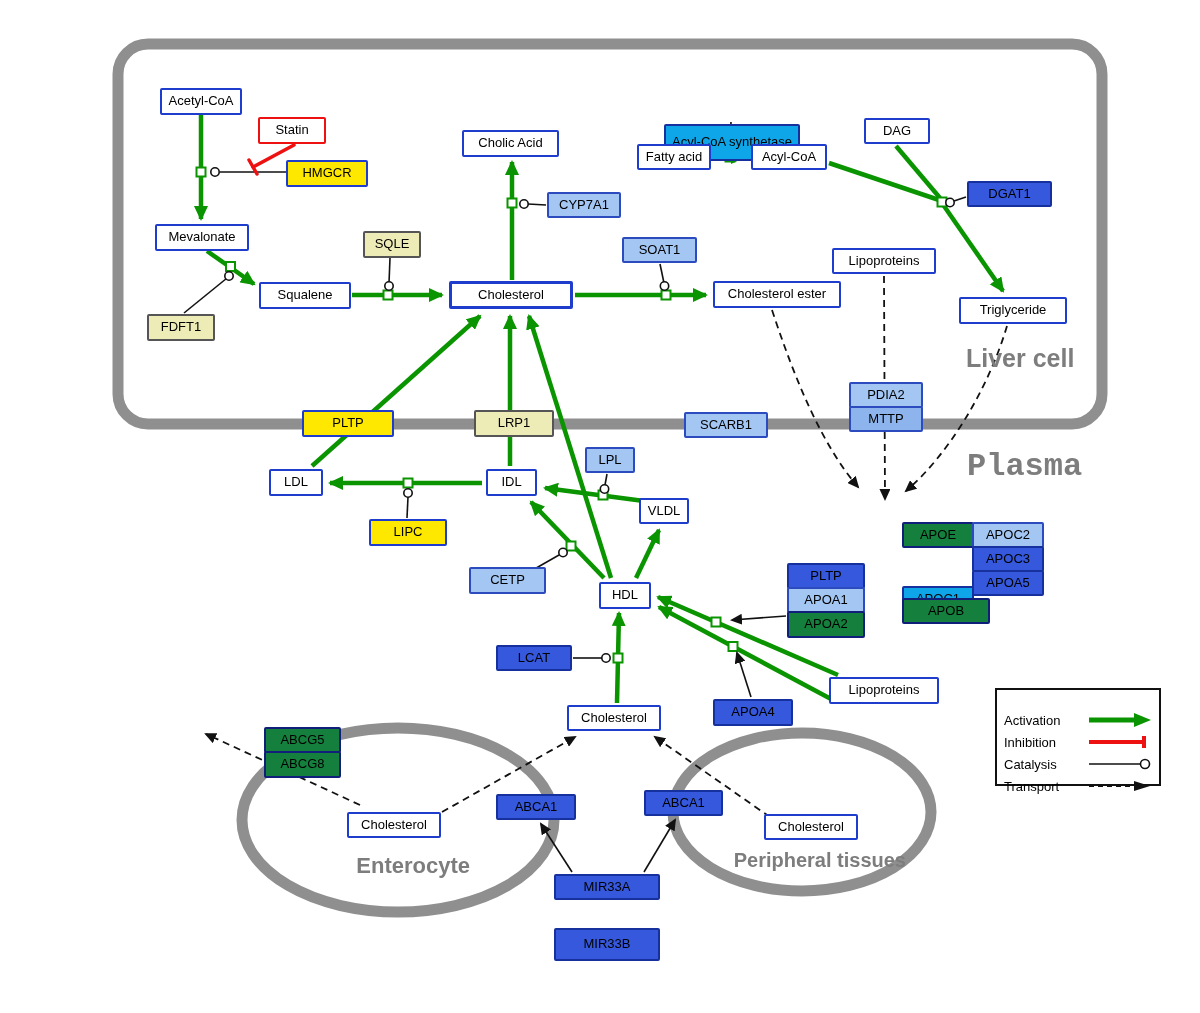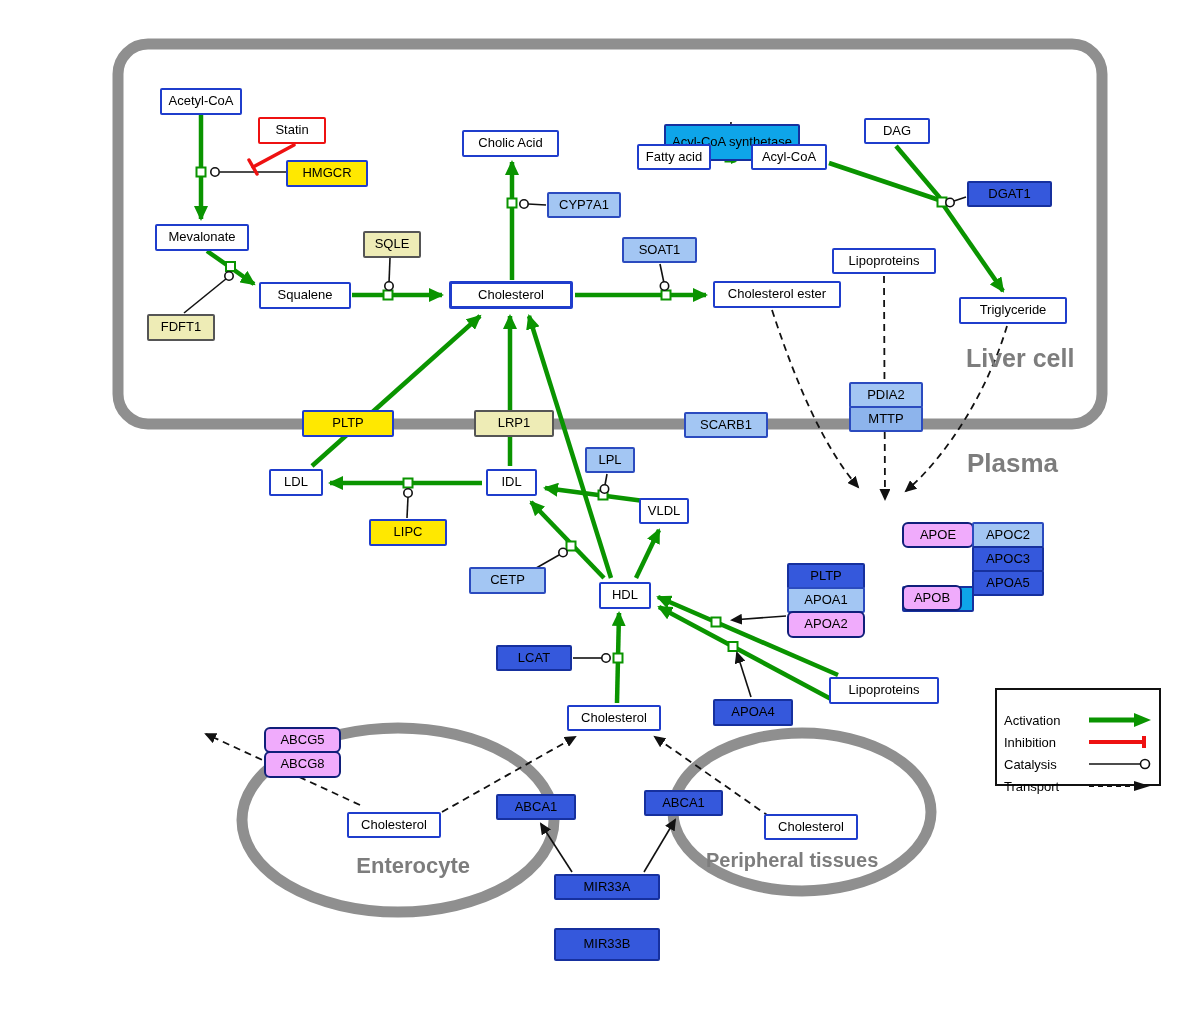--- a/index.html
+++ b/index.html
@@ -10,21 +10,21 @@
         text-align:center;font-size:13px;color:#000;background:#fff;
         border:2px solid #1f3dcc;border-radius:2px;box-sizing:border-box;line-height:1.15;}
   .thick{border-width:3px;}
   .statin{border-color:#ee1111;}
   .by{background:#ffe800;}
   .py{background:#eeecb6;border-color:#555;}
   .lb{background:#a3c6f3;border-color:#2b4bbf;}
   .lbd{background:#8db4ec;border-color:#2b4bbf;}
   .mb{background:#0ea5e9;border-color:#16309e;margin-top:40px;}
   .royal{background:#3558dc;border-color:#16309e;}
-  .db{background:#f0abfc;border-color:#101f7a;border-radius:6px;}
+  .db{background:#15803d;border-color:#101f7a;}
   .comp-label{position:absolute;z-index:2;font-weight:bold;color:#7d7d7d;}
   #legend{position:absolute;left:995px;top:688px;width:166px;height:98px;z-index:3;
           background:#fff;border:2px solid #111;box-sizing:border-box;padding:19px 0;}
   .legend-row{display:flex;align-items:center;justify-content:space-between;
               height:22px;padding:0 7px;font-size:13px;color:#000;}
   .legend-row svg{display:block;}
 </style>
 </head>
 <body>
 
@@ -194,23 +194,23 @@
     </g>
     <g>
       <path d="M442,812 L575,737" stroke="#111" stroke-width="1.8" fill="none" stroke-dasharray="7 5" marker-end="url(#mBlack)"></path>
     </g>
     <g>
       <path d="M770,817 L655,737" stroke="#111" stroke-width="1.8" fill="none" stroke-dasharray="7 5" marker-end="url(#mBlack)"></path>
     </g>
   </svg>
 
   <div class="comp-label" style="left:958px;top:344px;font-size:25px;margin-left:8px;">Liver cell</div>
-  <div class="comp-label" style="left:967px;top:448px;font-size:26px;">Plasma</div>
+  <div class="comp-label" style="left:967px;top:448px;font-size:32px;font-family:Liberation Mono, monospace;">Plasma</div>
   <div class="comp-label" style="left:330px;top:853px;width:140px;text-align:right;font-size:22px;">Enterocyte</div>
-  <div class="comp-label" style="left:706px;top:849px;width:200px;text-align:left;font-size:20px;">Peripheral tissues</div>
+  <div class="comp-label" style="left:706px;top:849px;width:200px;text-align:right;font-size:20px;">Peripheral tissues</div>
 
   <div class="node" style="left:160px;top:88px;width:82px;height:27px">Acetyl-CoA</div>
   <div class="node statin" style="left:258px;top:117px;width:68px;height:27px">Statin</div>
   <div class="node by" style="left:286px;top:160px;width:82px;height:27px">HMGCR</div>
   <div class="node" style="left:155px;top:224px;width:94px;height:27px">Mevalonate</div>
   <div class="node" style="left:259px;top:282px;width:92px;height:27px">Squalene</div>
   <div class="node py" style="left:363px;top:231px;width:58px;height:27px">SQLE</div>
   <div class="node py" style="left:147px;top:314px;width:68px;height:27px">FDFT1</div>
   <div class="node thick" style="left:449px;top:281px;width:124px;height:28px">Cholesterol</div>
   <div class="node" style="left:462px;top:130px;width:97px;height:27px">Cholic Acid</div>
@@ -239,21 +239,21 @@
   <div class="node royal" style="left:496px;top:645px;width:76px;height:26px">LCAT</div>
   <div class="node royal" style="left:787px;top:563px;width:78px;height:26px">PLTP</div>
   <div class="node lb" style="left:787px;top:587px;width:78px;height:26px">APOA1</div>
   <div class="node db" style="left:787px;top:611px;width:78px;height:27px">APOA2</div>
   <div class="node royal" style="left:713px;top:699px;width:80px;height:27px">APOA4</div>
   <div class="node" style="left:829px;top:677px;width:110px;height:27px">Lipoproteins</div>
   <div class="node db" style="left:902px;top:522px;width:72px;height:26px">APOE</div>
   <div class="node lb" style="left:972px;top:522px;width:72px;height:26px">APOC2</div>
   <div class="node mb" style="left:902px;top:546px;width:72px;height:26px">APOC1</div>
   <div class="node royal" style="left:972px;top:546px;width:72px;height:26px">APOC3</div>
-  <div class="node db" style="left:902px;top:585px;width:60px;height:26px">APOB</div>
+  <div class="node db" style="left:902px;top:598px;width:88px;height:26px">APOB</div>
   <div class="node royal" style="left:972px;top:570px;width:72px;height:26px">APOA5</div>
   <div class="node" style="left:567px;top:705px;width:94px;height:26px">Cholesterol</div>
   <div class="node db" style="left:264px;top:727px;width:77px;height:26px">ABCG5</div>
   <div class="node db" style="left:264px;top:751px;width:77px;height:27px">ABCG8</div>
   <div class="node" style="left:347px;top:812px;width:94px;height:26px">Cholesterol</div>
   <div class="node royal" style="left:496px;top:794px;width:80px;height:26px">ABCA1</div>
   <div class="node royal" style="left:644px;top:790px;width:79px;height:26px">ABCA1</div>
   <div class="node" style="left:764px;top:814px;width:94px;height:26px">Cholesterol</div>
   <div class="node royal" style="left:554px;top:874px;width:106px;height:26px">MIR33A</div>
   <div class="node royal" style="left:554px;top:928px;width:106px;height:33px">MIR33B</div>

